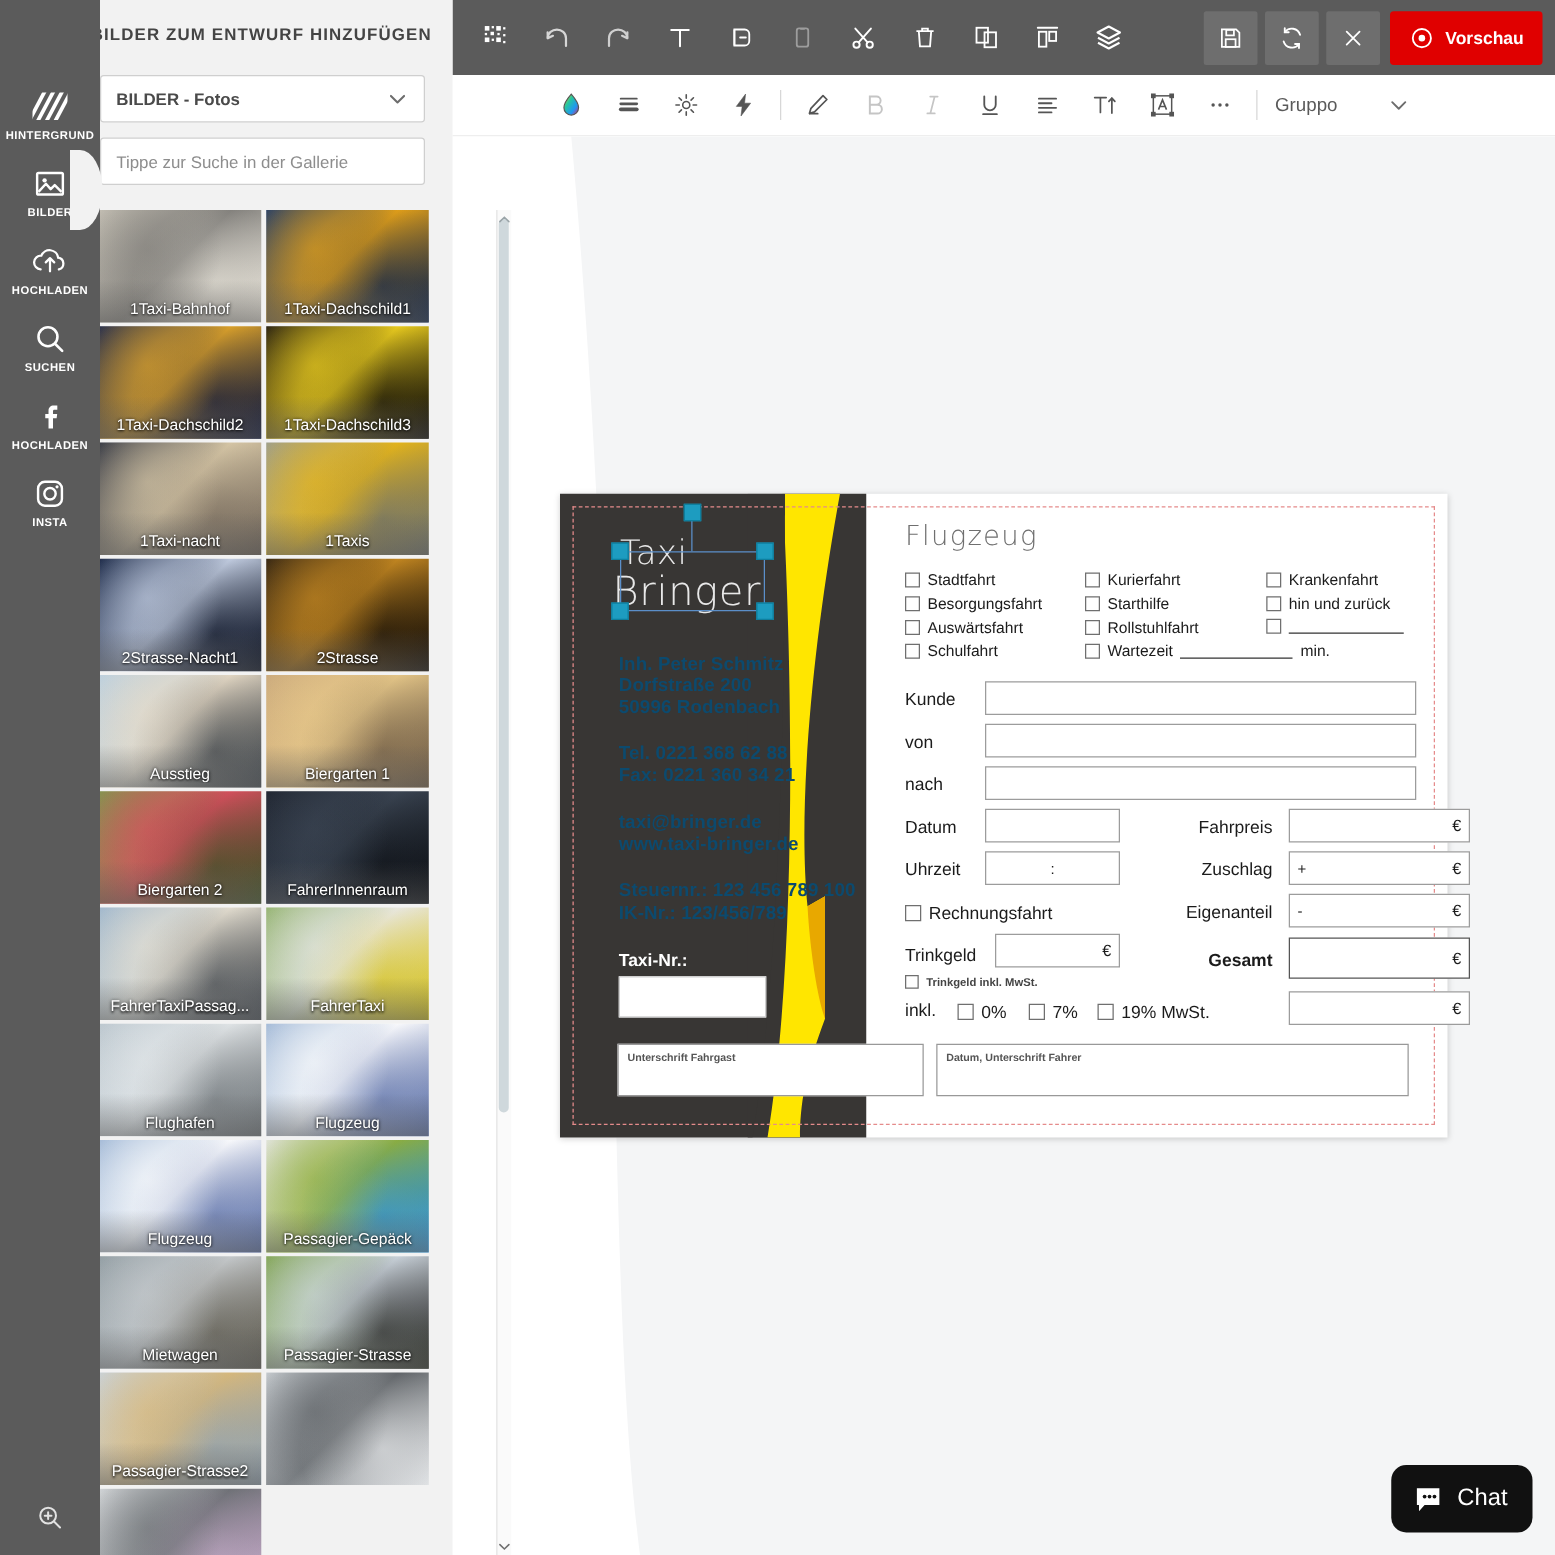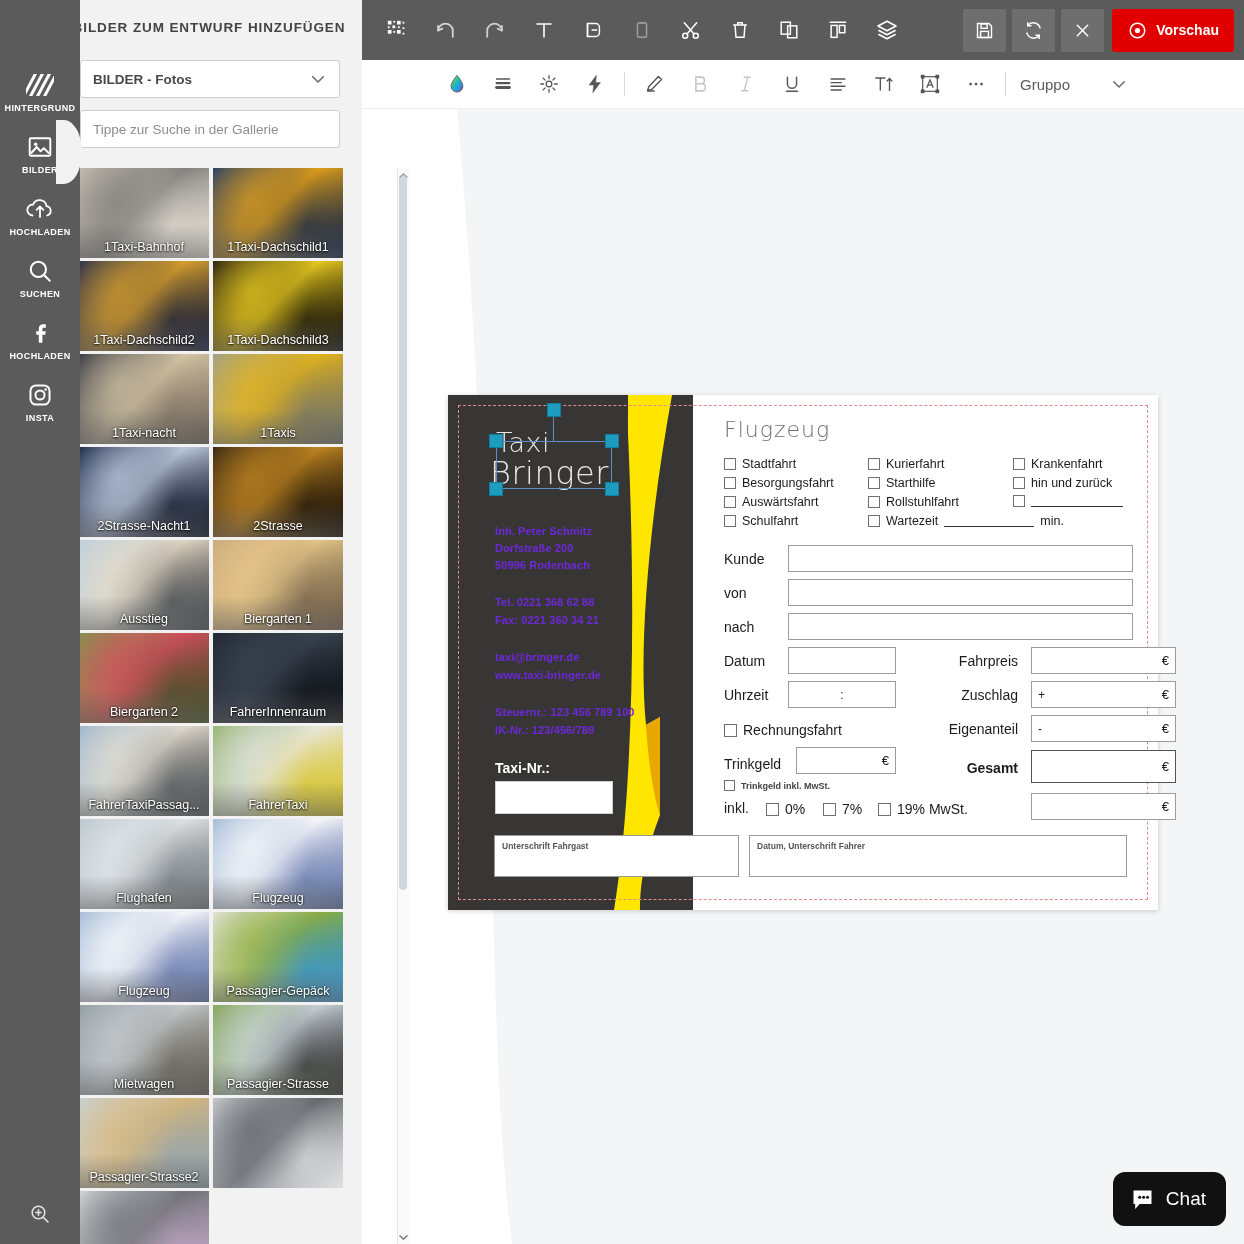--- a/index.html
+++ b/index.html
@@ -169,22 +169,22 @@
     position: absolute; left: 48px; top: 46px; width: 116px; height: 48px;
     border: 1px solid #5b8fc9;
   }
   .hndl {
     position: absolute; width: 14px; height: 14px; background: #1d9cc0;
     border: 1px solid #0e7f9e;
   }
   .hndl-line { position: absolute; width: 1px; background: #5b8fc9; }
 
   .dark-text {
-    position: absolute; color: #6d28d9; font-weight: 700; line-height: 17.5px;
-    font-size: 11px; letter-spacing: .1px;
+    position: absolute; color: #0c4a6e; font-weight: 700; line-height: 17.5px;
+    font-size: 15px; letter-spacing: .1px;
   }
   .taxinr-label { position: absolute; left: 47px; top: 365px; color:#fff; font-weight:700; font-size: 14px; }
   .taxinr-box {
     position: absolute; left: 47px; top: 386px; width: 118px; height: 33px;
     background: #fff; border: 1px solid #cfcfcf;
   }
   .sig-left {
     position: absolute; left: 46px; top: 440px; width: 245px; height: 42px;
     background: #fff; border: 1px solid #999;
   }

